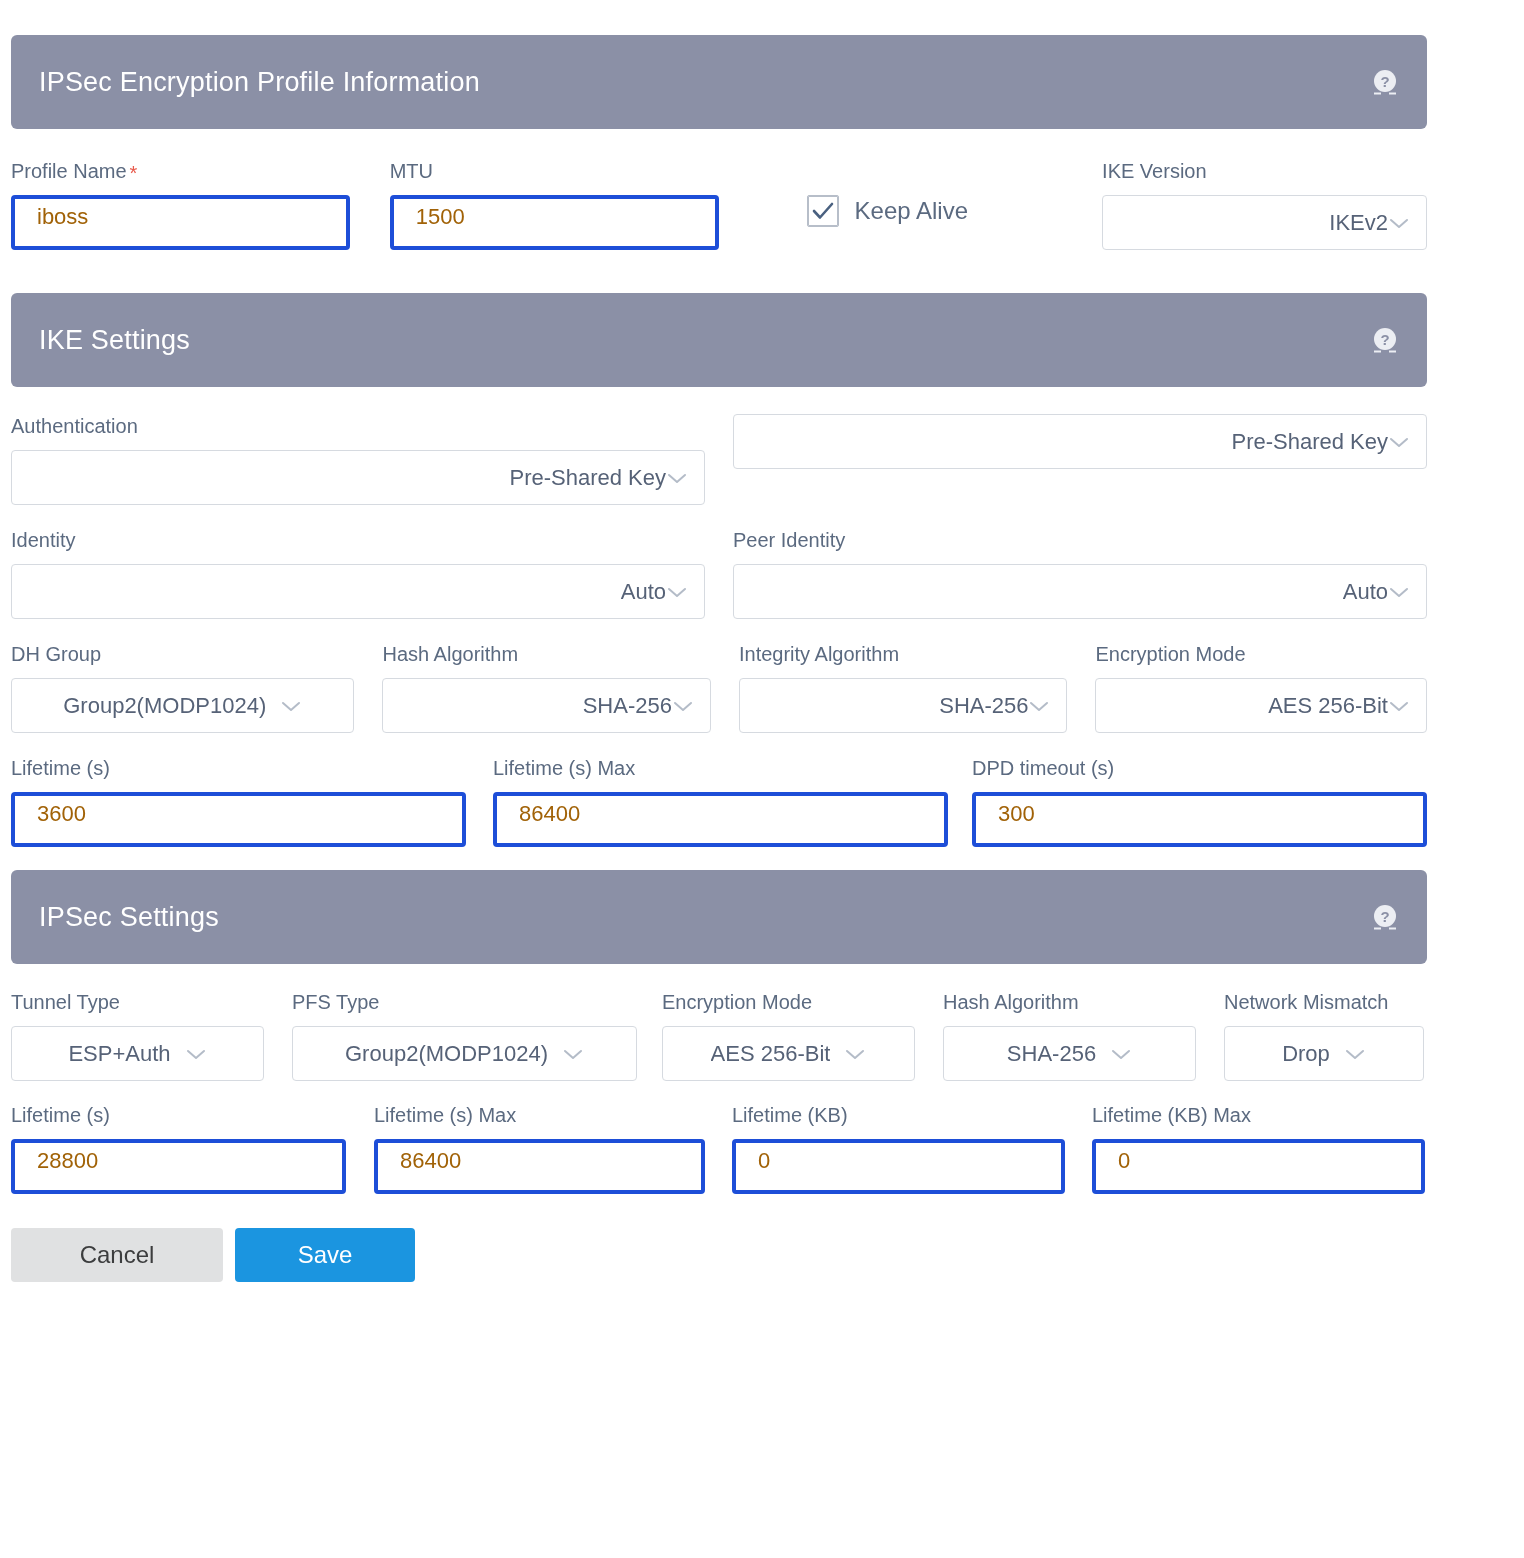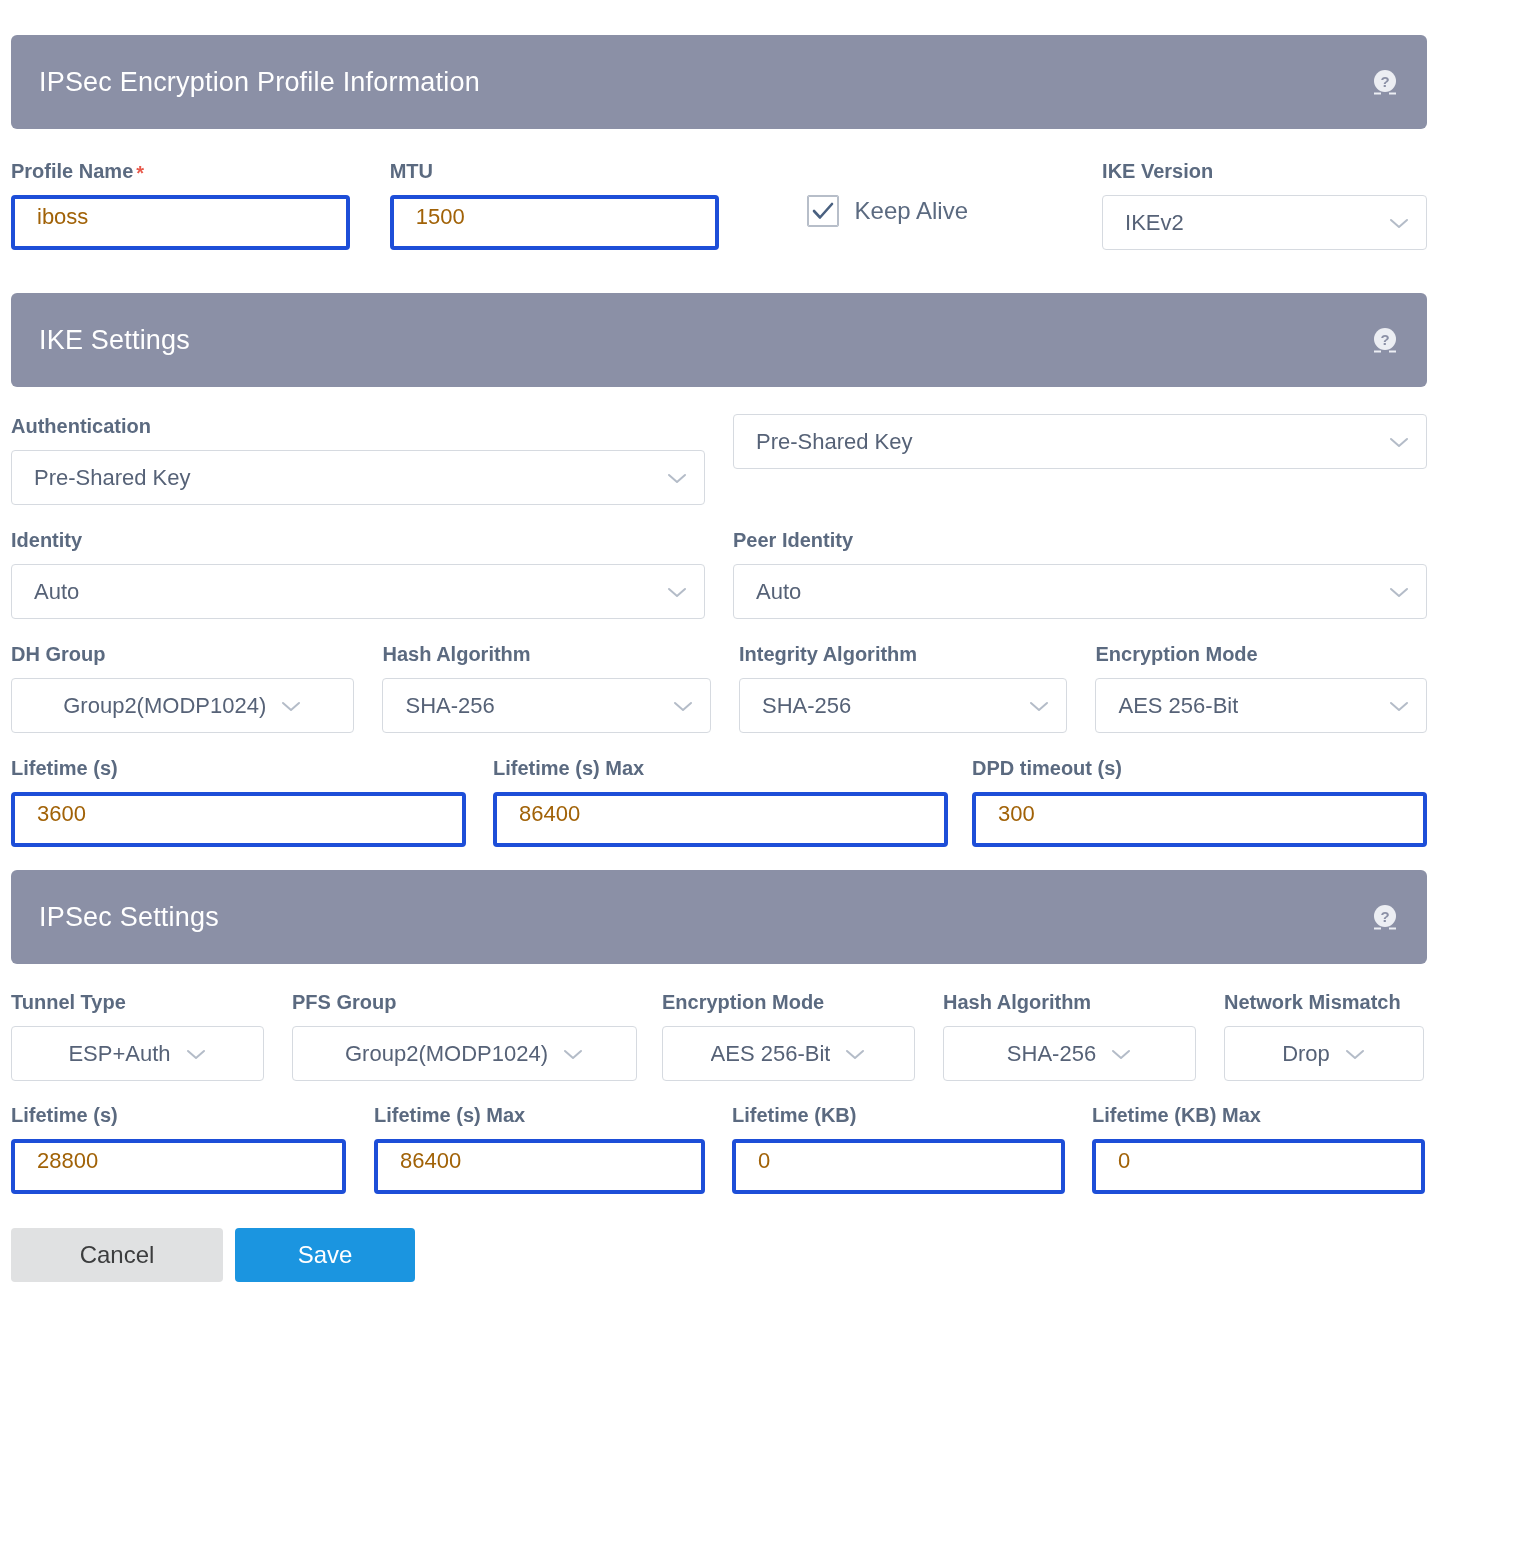--- a/index.html
+++ b/index.html
@@ -64,21 +64,20 @@
   .field {
     box-sizing: border-box;
   }
 
   .label {
     font-size: 20px;
     color: #5b6a80;
     line-height: 24px;
     margin-bottom: 12px;
     white-space: nowrap;
-    font-weight: bold;
   }
   .label .req {
     color: #e8594b;
     font-size: 20px;
     margin-left: 3px;
     position: relative;
     top: 2px;
   }
 
   .textbox {
@@ -95,21 +94,21 @@
   }
 
   .select {
     box-sizing: border-box;
     height: 55px;
     border: 1px solid #d6dae0;
     border-radius: 4px;
     background: #ffffff;
     display: flex;
     align-items: center;
-    justify-content: space-between;
+    justify-content: flex-end;
     padding: 0 16px 0 22px;
     font-size: 22px;
     color: #566277;
     cursor: pointer;
   }
   .select .val {
     white-space: nowrap;
     overflow: hidden;
   }
   .select.center { justify-content: center; gap: 14px; padding: 0 12px; }
@@ -346,21 +345,21 @@
       <div class="field" style="width:253px;">
         <div class="label">Tunnel Type</div>
         <div class="select center">
           <span class="val">ESP+Auth</span>
           <svg class="chev" viewBox="0 0 22 14">
               <path d="M3 4 L11 11 L19 4" fill="none" stroke="#b4bcc8" stroke-width="2" stroke-linecap="round" stroke-linejoin="round"></path>
             </svg>
         </div>
       </div>
       <div class="field" style="width:345px; margin-left:28px;">
-        <div class="label">PFS Group</div>
+        <div class="label">PFS Type</div>
         <div class="select center">
           <span class="val">Group2(MODP1024)</span>
           <svg class="chev" viewBox="0 0 22 14">
               <path d="M3 4 L11 11 L19 4" fill="none" stroke="#b4bcc8" stroke-width="2" stroke-linecap="round" stroke-linejoin="round"></path>
             </svg>
         </div>
       </div>
       <div class="field" style="width:253px; margin-left:25px;">
         <div class="label">Encryption Mode</div>
         <div class="select center">

